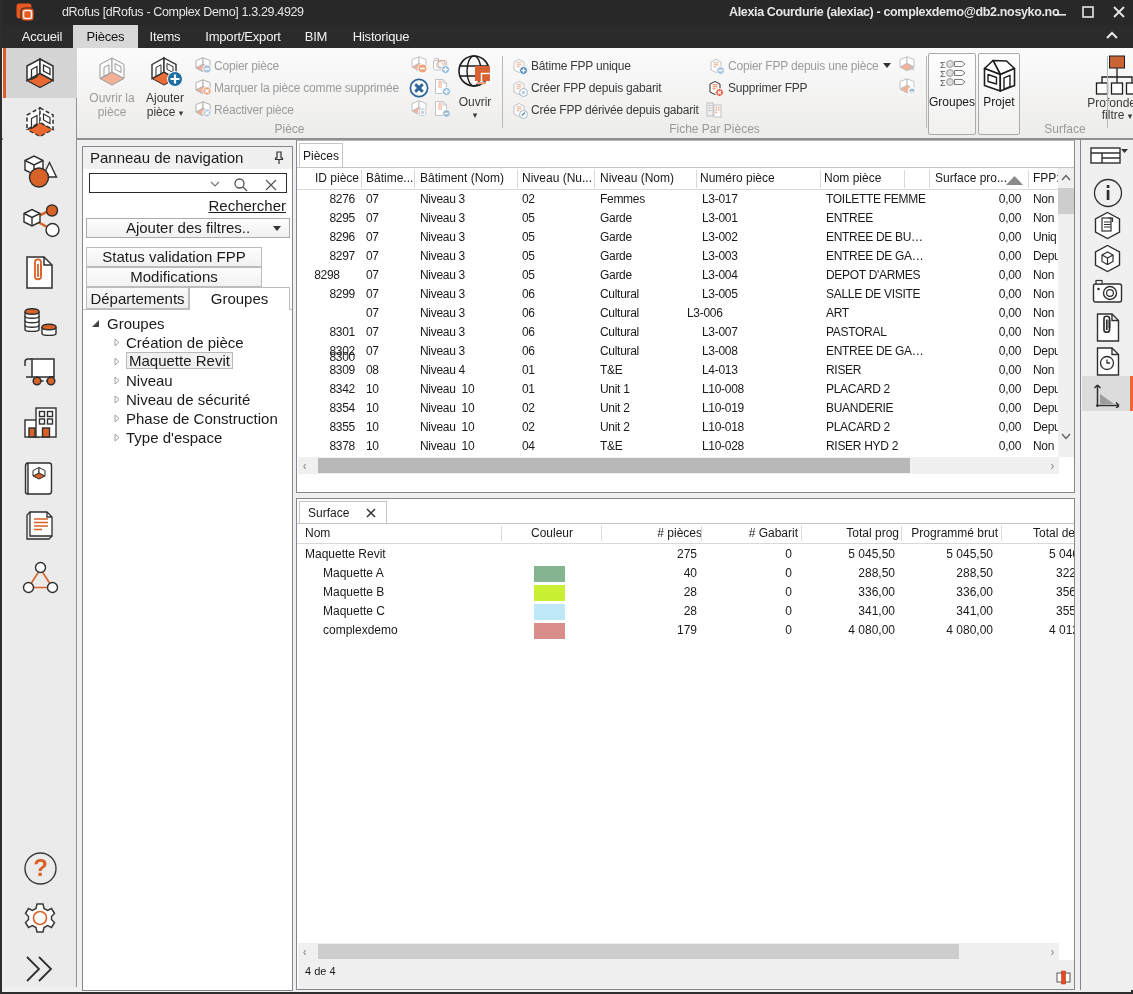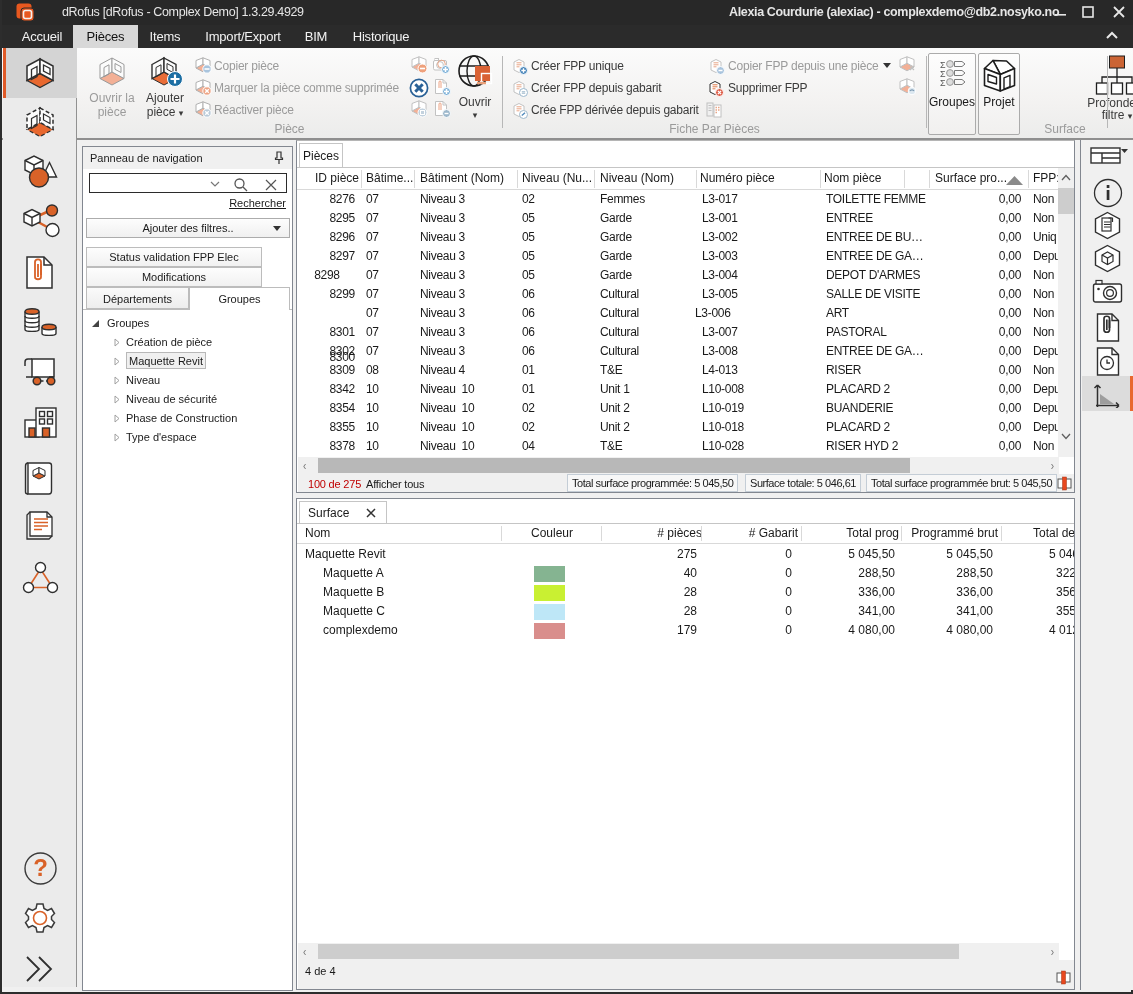--- a/index.html
+++ b/index.html
@@ -24,21 +24,21 @@
 .rtxt { position:absolute; font-size:12px; color:#9b9b9b; white-space:nowrap; letter-spacing:-0.2px; }
 .rtxt.en { color:#3b3b3b; }
 .bigbtn { position:absolute; text-align:center; font-size:12px; color:#3b3b3b; }
 .bigbtn.dis { color:#9b9b9b; }
 
 #leftbar { position:absolute; left:1px; top:48px; width:74px; height:939px; background:#ebebeb; border-right:1px solid #919191; }
 #leftbar .sel-ind { position:absolute; left:0; top:0; width:3px; height:50px; background:#e05a28; }
 #leftbar .selbg { position:absolute; left:3px; top:0; width:71px; height:50px; background:#d4d4d4; }
 .licon { position:absolute; left:19px; }
 
-#navpanel { position:absolute; left:80px; top:146px; width:211px; height:845px; background:#fff; border:1px solid #828790; font-size:11px; }
+#navpanel { position:absolute; left:80px; top:146px; width:211px; height:845px; background:#fff; border:1px solid #828790; font-size:15px; }
 #navhdr { position:absolute; left:0; top:0; width:209px; height:22px; background:#f0f0f0; line-height:22px; padding-left:7px; color:#1a1a1a; }
 #searchbox { position:absolute; left:6px; top:26px; width:198px; height:20px; background:#fff; border:1px solid #2b2b2b; }
 #rechercher { position:absolute; right:6px; top:50px; color:#1a1a1a; text-decoration:underline; }
 #filtersbtn { position:absolute; left:3px; top:71px; width:204px; height:20px; background:linear-gradient(#fdfdfd,#f0f0f0); border:1px solid #acacac; text-align:center; line-height:18px; color:#1a1a1a; }
 .navbtn { position:absolute; left:3px; width:176px; height:20px; background:linear-gradient(#fdfdfd,#f1f1f1); border:1px solid #bcbcbc; text-align:center; line-height:18px; color:#1a1a1a; }
 .navtab { position:absolute; height:22px; text-align:center; line-height:22px; color:#1a1a1a; }
 .tree { position:absolute; left:0; top:166px; width:209px; color:#1a1a1a; }
 .ti { position:absolute; height:19px; line-height:19px; white-space:nowrap; }
 
 #main { position:absolute; left:294px; top:140px; width:779px; height:353px; background:#fff; border:1px solid #828790; border-top:1px solid #b5b5b5; overflow:hidden; }
@@ -207,21 +207,21 @@
     <div style="font-size:9px; margin-top:1px;">▾</div>
   </div>
   <div class="rsep" style="left:500px;"></div>
 
   <svg class="abs" style="left:509px; top:10px;" width="17" height="17" viewBox="0 0 17 17">
         <path d="M3 4 L8 1.5 L13 4 V12 L8 14.5 L3 12 Z" fill="#fff" stroke="#c2c2c2"></path>
         <path d="M5.5 4.8 H10.5 M5.5 6.8 H10.5 M5.5 8.8 H8.5" stroke="#e8a586" stroke-width="1"></path>
         <circle cx="12.5" cy="12.5" r="4" fill="#4a86ba" stroke="#fff"></circle>
         <path d="M12.5 10.3 V14.7 M10.3 12.5 H14.7" stroke="#fff" stroke-width="1.3"></path>
       </svg>
-  <div class="rtxt en" style="left:529px; top:11px;">Créer FPP unique</div>
+  <div class="rtxt en" style="left:529px; top:11px;">Bâtime FPP unique</div>
   <svg class="abs" style="left:509px; top:32px;" width="17" height="17" viewBox="0 0 17 17">
         <path d="M3 4 L8 1.5 L13 4 V12 L8 14.5 L3 12 Z" fill="#fff" stroke="#c2c2c2"></path>
         <path d="M5.5 4.8 H10.5 M5.5 6.8 H10.5 M5.5 8.8 H8.5" stroke="#e8a586" stroke-width="1"></path>
         <circle cx="12.5" cy="12.5" r="4" fill="#fff" stroke="#9db8cc"></circle>
         <path d="M10.8 11.7 H14.2 M10.8 13.3 H14.2" stroke="#9db8cc" stroke-width="1.1"></path>
       </svg>
   <div class="rtxt en" style="left:529px; top:33px;">Créer FPP depuis gabarit</div>
   <svg class="abs" style="left:509px; top:54px;" width="17" height="17" viewBox="0 0 17 17">
         <path d="M3 4 L8 1.5 L13 4 V12 L8 14.5 L3 12 Z" fill="#fff" stroke="#c2c2c2"></path>
         <path d="M5.5 4.8 H10.5 M5.5 6.8 H10.5 M5.5 8.8 H8.5" stroke="#e8a586" stroke-width="1"></path>
@@ -558,21 +558,21 @@
         <div class="cell" style="left:303px; top:144px; width:94px; text-align:left;">Cultural</div>
         <div class="cell" style="left:405px; top:144px; width:116px; text-align:left;">L3-005</div>
         <div class="cell" style="left:529px; top:144px; width:101px; text-align:left;text-overflow:ellipsis;">SALLE DE VISITE</div>
         <div class="cell" style="left:630px; top:144px; width:94px; text-align:right;">0,00</div>
         <div class="cell" style="left:736px; top:144px; width:26px; text-align:left;">Non</div>
         <div class="cell" style="left:2px; top:163px; width:56px; text-align:right;margin-top:44px;">8300</div>
         <div class="cell" style="left:69px; top:163px; width:46px; text-align:left;">07</div>
         <div class="cell" style="left:123px; top:163px; width:95px; text-align:left;">Niveau 3</div>
         <div class="cell" style="left:225px; top:163px; width:70px; text-align:left;">06</div>
         <div class="cell" style="left:303px; top:163px; width:94px; text-align:left;">Cultural</div>
-        <div class="cell" style="left:398px; top:163px; width:116px; text-align:left;">L3-006</div>
+        <div class="cell" style="left:390px; top:163px; width:116px; text-align:left;">L3-006</div>
         <div class="cell" style="left:529px; top:163px; width:101px; text-align:left;text-overflow:ellipsis;">ART</div>
         <div class="cell" style="left:630px; top:163px; width:94px; text-align:right;">0,00</div>
         <div class="cell" style="left:736px; top:163px; width:26px; text-align:left;">Non</div>
         <div class="cell" style="left:2px; top:182px; width:56px; text-align:right;">8301</div>
         <div class="cell" style="left:69px; top:182px; width:46px; text-align:left;">07</div>
         <div class="cell" style="left:123px; top:182px; width:95px; text-align:left;">Niveau 3</div>
         <div class="cell" style="left:225px; top:182px; width:70px; text-align:left;">06</div>
         <div class="cell" style="left:303px; top:182px; width:94px; text-align:left;">Cultural</div>
         <div class="cell" style="left:405px; top:182px; width:116px; text-align:left;">L3-007</div>
         <div class="cell" style="left:529px; top:182px; width:101px; text-align:left;text-overflow:ellipsis;">PASTORAL</div>
@@ -639,31 +639,20 @@
         <div class="abs" style="left:761px; top:47px; width:16px; height:26px; background:#cdcdcd;"></div>
         <svg class="abs" style="left:764px; top:292px;" width="10" height="7">
           <path d="M1 1 L5 5.5 L9 1" stroke="#606060" stroke-width="1.3" fill="none"></path>
         </svg>
       </div>
   <div class="hscroll" style="left:1px; top:316px; width:761px;">
     <span class="sarr" style="left:5px;">‹</span>
     <div class="hthumb" style="left:20px; width:592px; background:#b8b8b8;"></div>
     <span class="sarr" style="right:5px;">›</span>
   </div>
-  <div id="status1">
-    <span class="abs" style="left:10px; top:4px; color:#c00000;">100 de 275</span>
-    <span class="abs" style="left:68px; top:4px;">Afficher tous</span>
-    <div class="totbox" style="left:269px;">Total surface programmée: 5 045,50</div>
-    <div class="totbox" style="left:447px;">Surface totale: 5 046,61</div>
-    <div class="totbox" style="left:568px;">Total surface programmée brut: 5 045,50</div>
-    <svg class="abs" style="left:759px; top:2px;" width="15" height="15" viewBox="0 0 15 15">
-          <rect x="1" y="3" width="13" height="9" fill="#fff" stroke="#555"></rect>
-          <rect x="5.5" y="1" width="4" height="13" fill="#e8481f" stroke="#a33312" stroke-width="0.5"></rect>
-        </svg>
-  </div>
 </div>
 
 <div id="surface">
   <div id="stab">Surface<svg class="abs" style="left:66px; top:6px;" width="10" height="10">
           <path d="M1 1 L9 9 M9 1 L1 9" stroke="#333" stroke-width="1.5"></path>
         </svg></div>
   <div id="stabline"></div>
   <div id="surfrows">
         <div class="sth" style="left:8px; width:190px; text-align:left; overflow:hidden;">Nom</div>
         <div class="sth" style="left:205px; width:100px; text-align:center; overflow:hidden;">Couleur</div>

